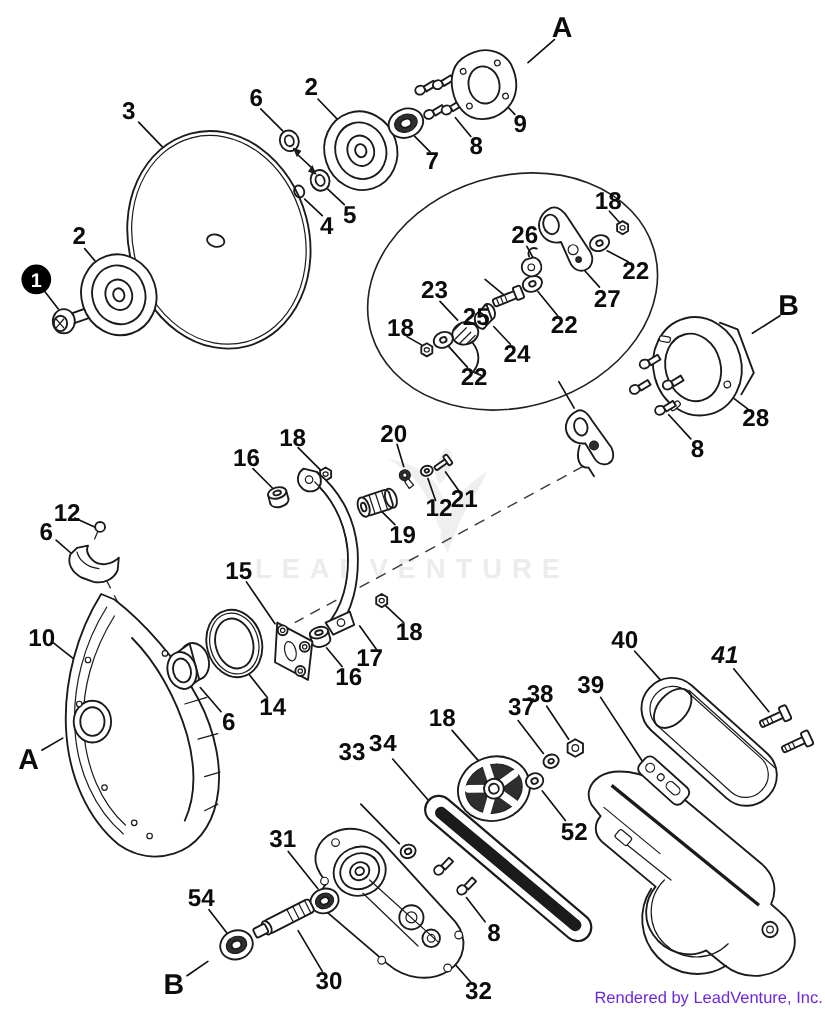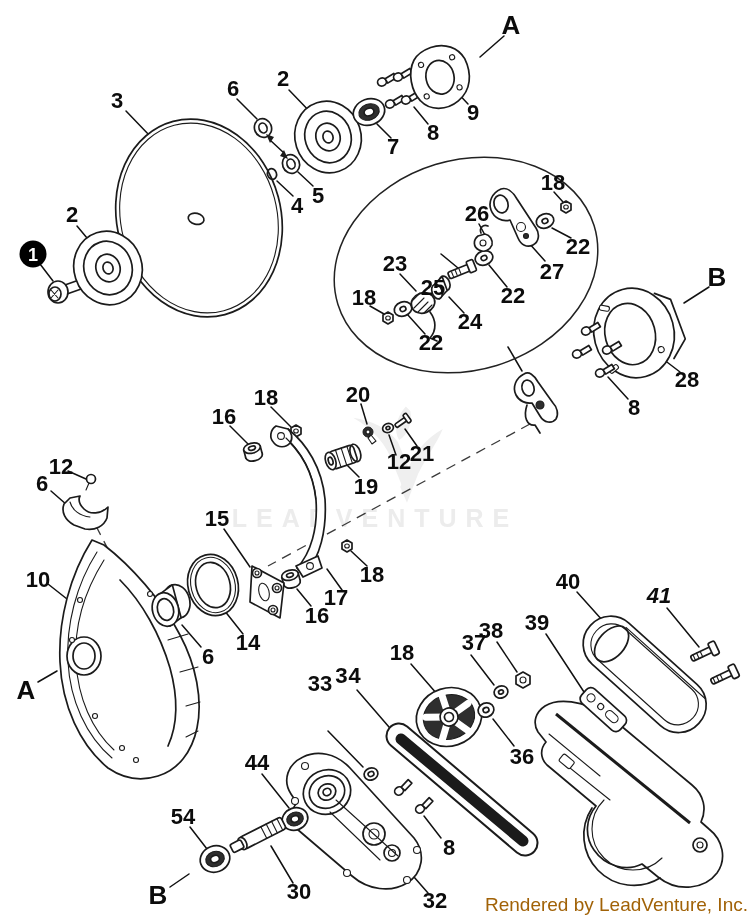--- a/index.html
+++ b/index.html
@@ -20,21 +20,21 @@
   .ld{stroke:#111;stroke-width:1.5;stroke-linecap:round;}
   .dash{stroke:#3a3a3a;stroke-width:1.3;stroke-dasharray:10 7;fill:none;}
   
   #callout-layer{position:absolute;inset:0;}
   .callout{position:absolute;transform:translate(-50%,-50%);
     font-weight:700;font-size:22px;color:#0c0c0c;line-height:1;white-space:nowrap;}
   .callout.letter{font-size:26px;font-weight:800;}
   .callout.filled-circle{background:#000;color:#fff;width:27px;height:27px;border-radius:50%;
     display:flex;align-items:center;justify-content:center;font-size:18px;}
   
-  .footer{position:absolute;right:2px;bottom:2px;font-size:19px;color:#a16207;}
+  .footer{position:absolute;right:2px;bottom:2px;font-size:15px;color:#6d28d9;}
 </style>
 </head>
 <body>
 
 <div id="stage">
 
   <svg class="wm-logo" viewBox="0 0 100 100">
     <path d="M10,14 C28,24 40,38 46,56 L54,76 60,60 50,36 C42,24 26,16 10,14 Z" fill="#efefef"></path>
     <path d="M90,24 C75,32 64,46 58,62 L52,76 58,90 68,64 C76,48 85,36 90,24 Z" fill="#efefef"></path>
     <path d="M57,4 C48,14 46,26 51,34 C59,29 63,18 61,8 Z" fill="#efefef"></path>
@@ -530,22 +530,22 @@
       <div class="callout" style="left: 317px; top: 616px;">16</div>
       <div class="callout" style="left: 537px; top: 623px;">39</div>
       <div class="callout" style="left: 491px; top: 631px;">38</div>
       <div class="callout" style="left: 463px; top: 643px; margin-left: 11px;">37</div>
       <div class="callout" style="left: 248px; top: 643px;">14</div>
       <div class="callout" style="left: 402px; top: 653px;">18</div>
       <div class="callout" style="left: 208px; top: 657px;">6</div>
       <div class="callout" style="left: 348px; top: 678px; font-family: Liberation Mono, monospace;">34</div>
       <div class="callout letter" style="left: 26px; top: 690px;">A</div>
       <div class="callout" style="left: 320px; top: 684px;">33</div>
-      <div class="callout" style="left: 522px; top: 757px;">36</div>
-      <div class="callout" style="left: 257px; top: 763px;">44</div>
+      <div class="callout" style="left: 522px; top: 757px;">52</div>
+      <div class="callout" style="left: 257px; top: 763px;">31</div>
       <div class="callout" style="left: 183px; top: 817px;">54</div>
       <div class="callout" style="left: 449px; top: 848px;">8</div>
       <div class="callout" style="left: 299px; top: 892px;">30</div>
       <div class="callout letter" style="left: 158px; top: 895px;">B</div>
       <div class="callout" style="left: 435px; top: 901px;">32</div>
     </div>
 
   <div class="footer">Rendered by LeadVenture, Inc.</div>
 </div>
 

